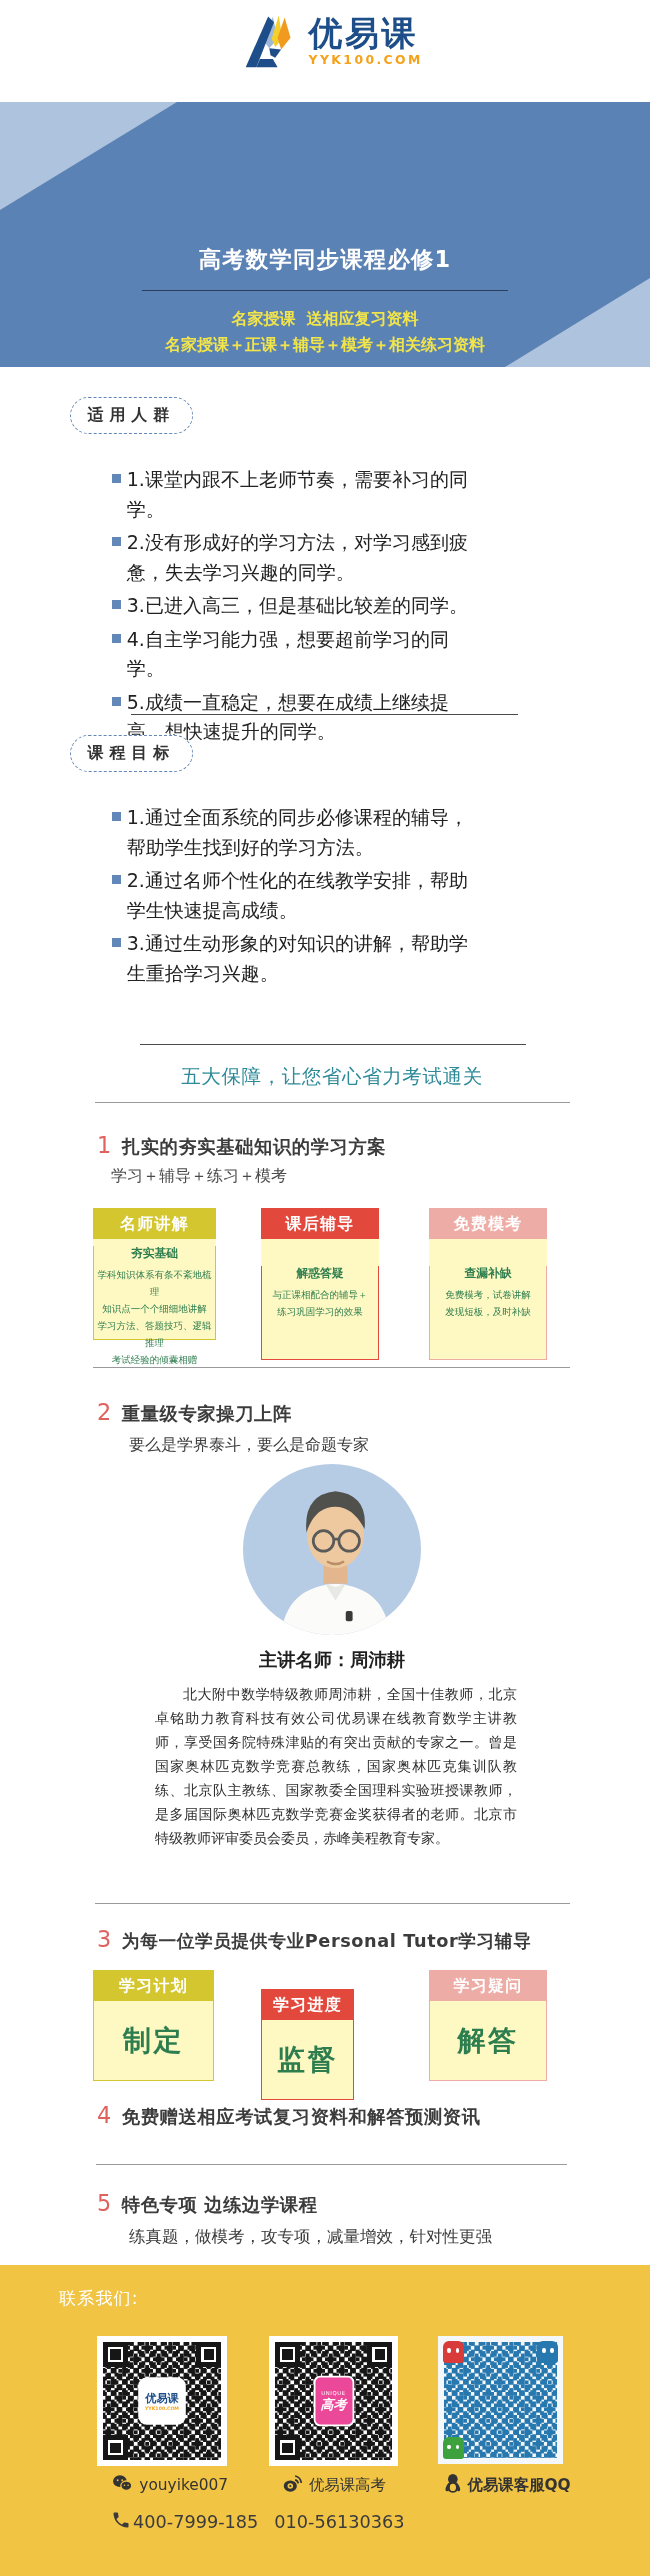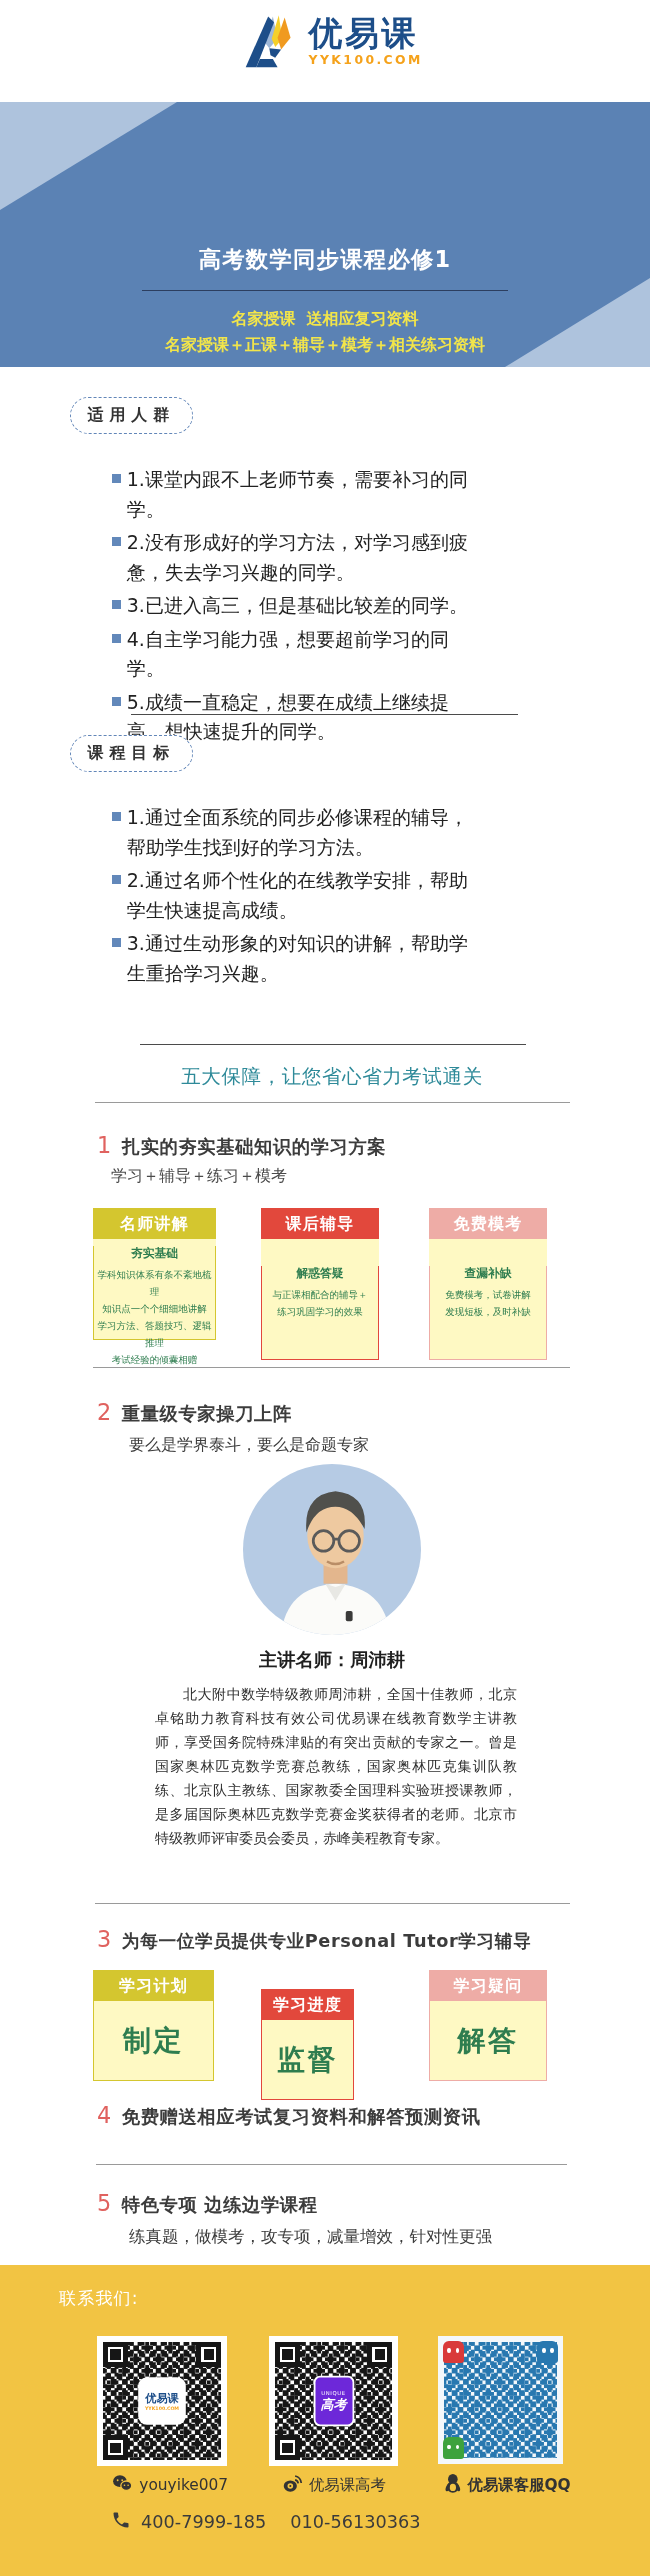--- a/index.html
+++ b/index.html
@@ -79,33 +79,33 @@
   .qr.blue .qr-pat{background:repeating-conic-gradient(#2878b0 0% 25%,transparent 0% 50%) 0 0 / 7.7px 7.7px,
                repeating-conic-gradient(#2878b0 0% 25%,transparent 0% 50%) 2.4px 3.5px / 11.2px 11.2px;}
   .fd{position:absolute;width:25px;height:25px;border:5.3px solid #161616;background:#fff;box-sizing:border-box;}
   .fd::after{content:"";position:absolute;inset:2.4px;background:#161616;}
   .fd.tl{top:5.9px;left:5.9px;} .fd.tr{top:5.9px;right:5.9px;} .fd.bl{bottom:5.9px;left:5.9px;}
   .qr-center{position:absolute;top:50%;left:50%;transform:translate(-50%,-50%);
     display:flex;flex-direction:column;align-items:center;justify-content:center;}
   .qc1{width:44px;height:44px;background:#fff;border-radius:7px;box-shadow:0 0 0 1.8px #fff;}
   .qc1 .a{font-size:11.2px;font-weight:bold;color:#1d4e89;}
   .qc1 .b{font-size:4.7px;font-weight:bold;color:#f5a21b;}
-  .qc2{width:37px;height:47px;background:#6d28d9;border-radius:4.7px;box-shadow:0 0 0 1.8px #fff;}
+  .qc2{width:37px;height:47px;background:#ec4899;border-radius:4.7px;box-shadow:0 0 0 1.8px #fff;}
   .qc2 .a{font-size:5.3px;color:#fff;letter-spacing:0.6px;}
   .qc2 .b{font-size:13px;color:#fff;font-style:italic;font-weight:bold;}
   .ghost{position:absolute;width:21px;height:22.4px;border-radius:5.9px 5.9px 3px 3px;}
   .ghost::before,.ghost::after{content:"";position:absolute;top:7.7px;width:3.5px;height:4.7px;
     background:#fff;border-radius:50%;}
   .ghost::before{left:4.7px;} .ghost::after{right:4.7px;}
   .g-red{background:#d93a3a;top:4.7px;left:4.7px;}
   .g-blue{background:#2878b0;top:4.7px;right:4.7px;}
   .g-green{background:#3da23d;bottom:4.7px;left:4.7px;}
   .qr-label{position:absolute;top:208px;display:flex;align-items:center;gap:5.9px;
     font-size:15.4px;color:#333;}
-  .phone-row{position:absolute;top:245px;left:111px;display:flex;align-items:center;gap:10px;
+  .phone-row{position:absolute;top:245px;left:111px;display:flex;align-items:center;gap:2px;
     font-size:17.7px;color:#3b3b3b;justify-content:flex-end;}
   .phone-row .p2{margin-left:14px;}
 </style>
 </head>
 <body>
 
 <div class="page">
 
   <div class="abs logo-wrap">
     <span>

